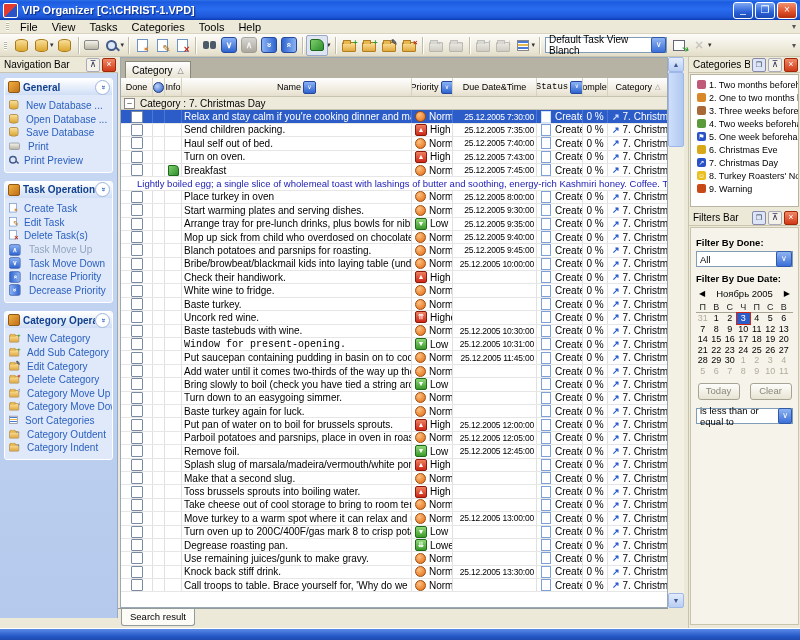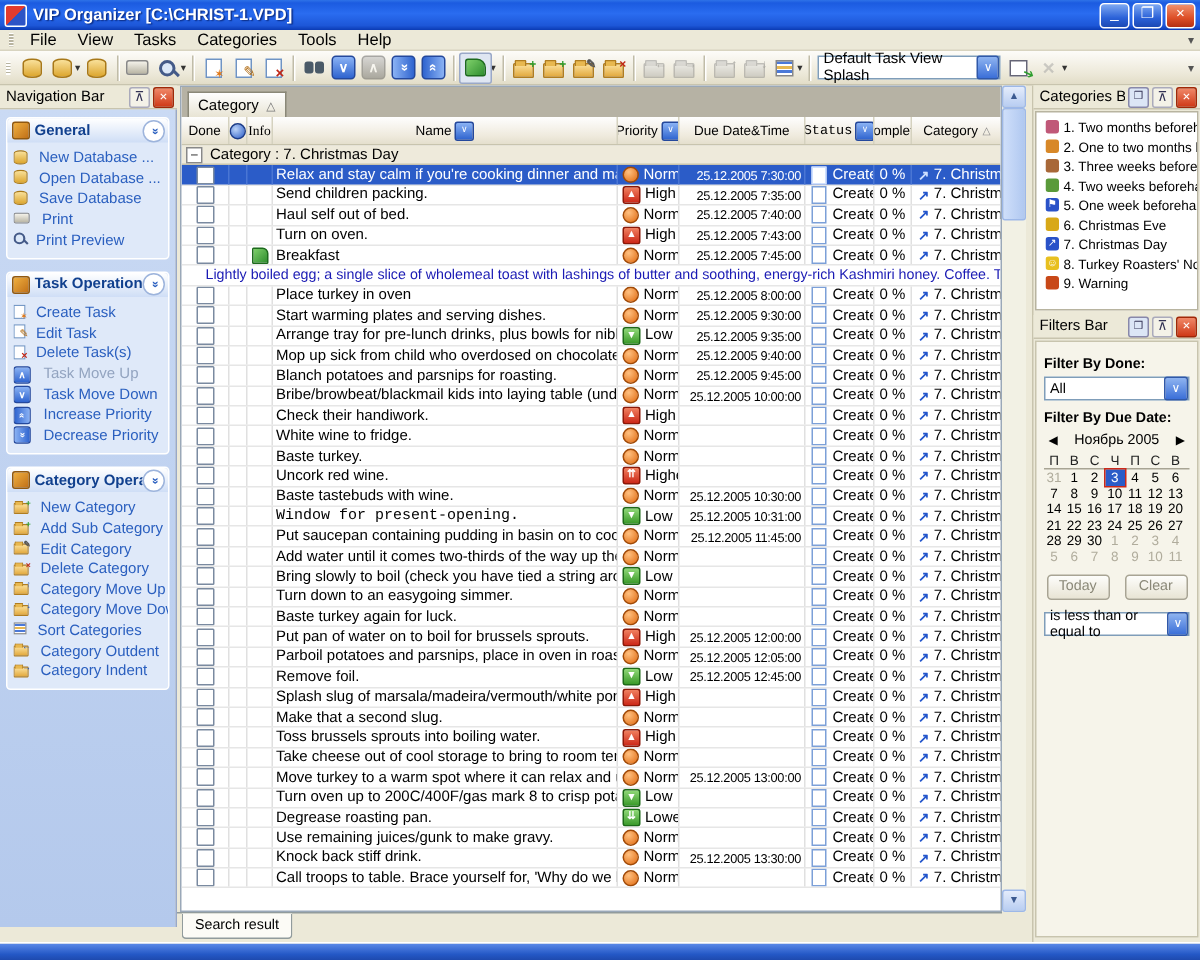--- a/index.html
+++ b/index.html
@@ -286,21 +286,21 @@
       <span class="ic i-fold">
         <span style="color: rgb(40, 88, 184);">↓</span>
       </span>
     </div>
     <div class="tbtn">
       <span class="ic i-sort"></span>
     </div>
     <span class="dd">▾</span>
     <span class="tsep"></span>
     <div id="layout-combo">
-      <span>Default Task View Splash</span>
+      <span>Default Task View Blanch</span>
       <span class="cb">∨</span>
     </div>
     <div class="tbtn">
       <span class="ic i-laysave"></span>
     </div>
     <div class="tbtn dis">
       <span class="ic i-x">×</span>
     </div>
     <span class="dd">▾</span>
     <span class="chev">▾</span>
@@ -433,21 +433,21 @@
       <span class="tri">△</span>
     </div>
   </div>
   <div id="gridhead">
       <div class="hcell" style="width: 32px; flex: 0 0 auto;">
         <span>Done</span>
       </div>
       <div class="hcell" style="width: 12px; flex: 0 0 auto;">
         <span class="i-eye"></span>
       </div>
-      <div class="hcell" style="width: 17px; flex: 0 0 auto; font-family: Liberation Serif, serif;">
+      <div class="hcell" style="width: 17px; flex: 0 0 auto;">
         <span>Info</span>
       </div>
       <div class="hcell" style="width: 230px; flex: 0 0 auto;">
         <span>Name</span>
         <span class="fbtn">∨</span>
       </div>
       <div class="hcell" style="width: 41px; flex: 0 0 auto;">
         <span>Priority</span>
         <span class="fbtn">∨</span>
       </div>

